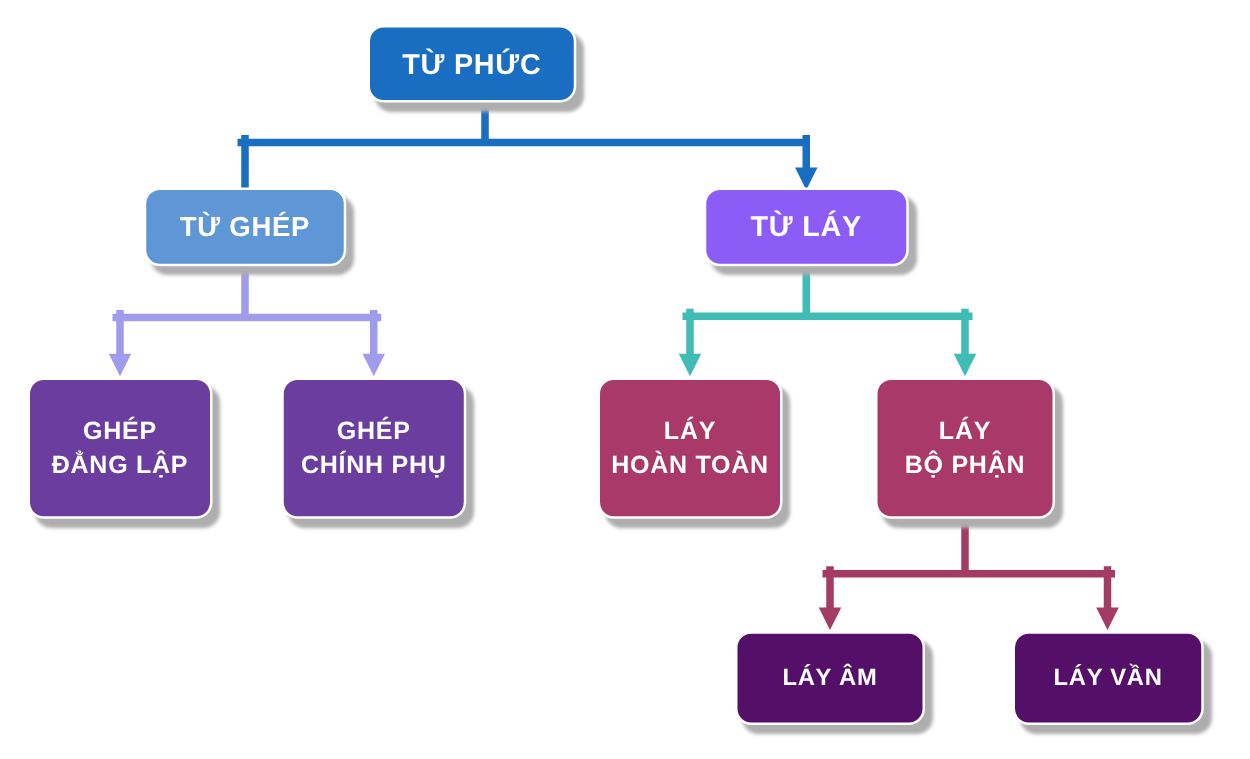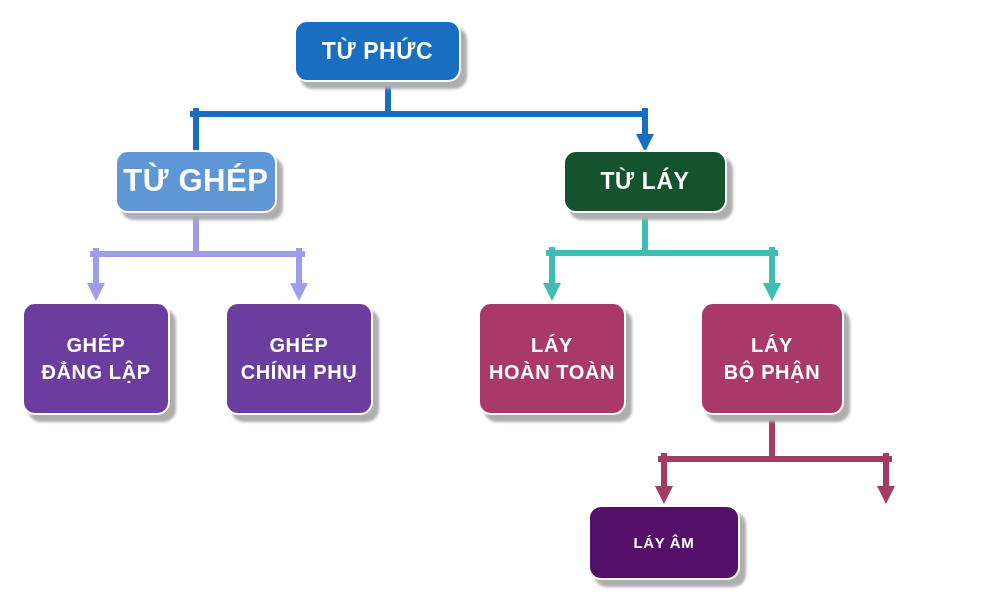--- a/index.html
+++ b/index.html
@@ -31,29 +31,29 @@
     letter-spacing: 0.6px;
     white-space: pre-line;
     line-height: 1.32;
     border: 2px solid #ffffff;
     border-radius: 13px;
     box-shadow: 6px 7px 3px #aeaeae;
   }
   
   .n-tu-phuc        { left: 294px; top: 20px;  width: 167px; height: 62px;  background: #1a6ec2; font-size: 23px; }
   
-  .n-tu-ghep        { left: 115px; top: 150px; width: 162px; height: 63px;  background: #5e96d6; font-size: 31px; }
-  .n-tu-lay         { left: 563px; top: 150px; width: 164px; height: 63px;  background: #14532d; font-size: 23px; }
+  .n-tu-ghep        { left: 115px; top: 150px; width: 162px; height: 63px;  background: #5e96d6; font-size: 22px; }
+  .n-tu-lay         { left: 563px; top: 150px; width: 164px; height: 63px;  background: #8b5cf6; font-size: 23px; }
   
   .n-ghep-dang-lap  { left: 22px;  top: 302px; width: 148px; height: 113px; background: #6a3d9e; font-size: 20px; }
   .n-ghep-chinh-phu { left: 225px; top: 302px; width: 148px; height: 113px; background: #6a3d9e; font-size: 20px; }
   .n-lay-hoan-toan  { left: 478px; top: 302px; width: 148px; height: 113px; background: #a93968; font-size: 20px; }
   .n-lay-bo-phan    { left: 700px; top: 302px; width: 144px; height: 113px; background: #a93968; font-size: 20px; }
   
-  .n-lay-am         { left: 588px; top: 505px; width: 152px; height: 75px;  background: #541068; font-size: 15px; }
+  .n-lay-am         { left: 588px; top: 505px; width: 152px; height: 75px;  background: #541068; font-size: 19px; }
   .n-lay-van        { left: 810px; top: 505px; width: 153px; height: 75px;  background: #541068; font-size: 19px; }
 </style>
 </head>
 <body>
 
 <div id="stage">
 
   <svg id="connector-layer" viewBox="0 0 1000 607" xmlns="http://www.w3.org/2000/svg">
 
     <g>
@@ -93,14 +93,15 @@
 CHÍNH PHỤ</div>
 
   <div class="node n-lay-hoan-toan">LÁY
 HOÀN TOÀN</div>
 
   <div class="node n-lay-bo-phan">LÁY
 BỘ PHẬN</div>
 
   <div class="node n-lay-am">LÁY ÂM</div>
 
+  <div class="node n-lay-van">LÁY VẦN</div>
 
 </div>
 
 </body></html>

